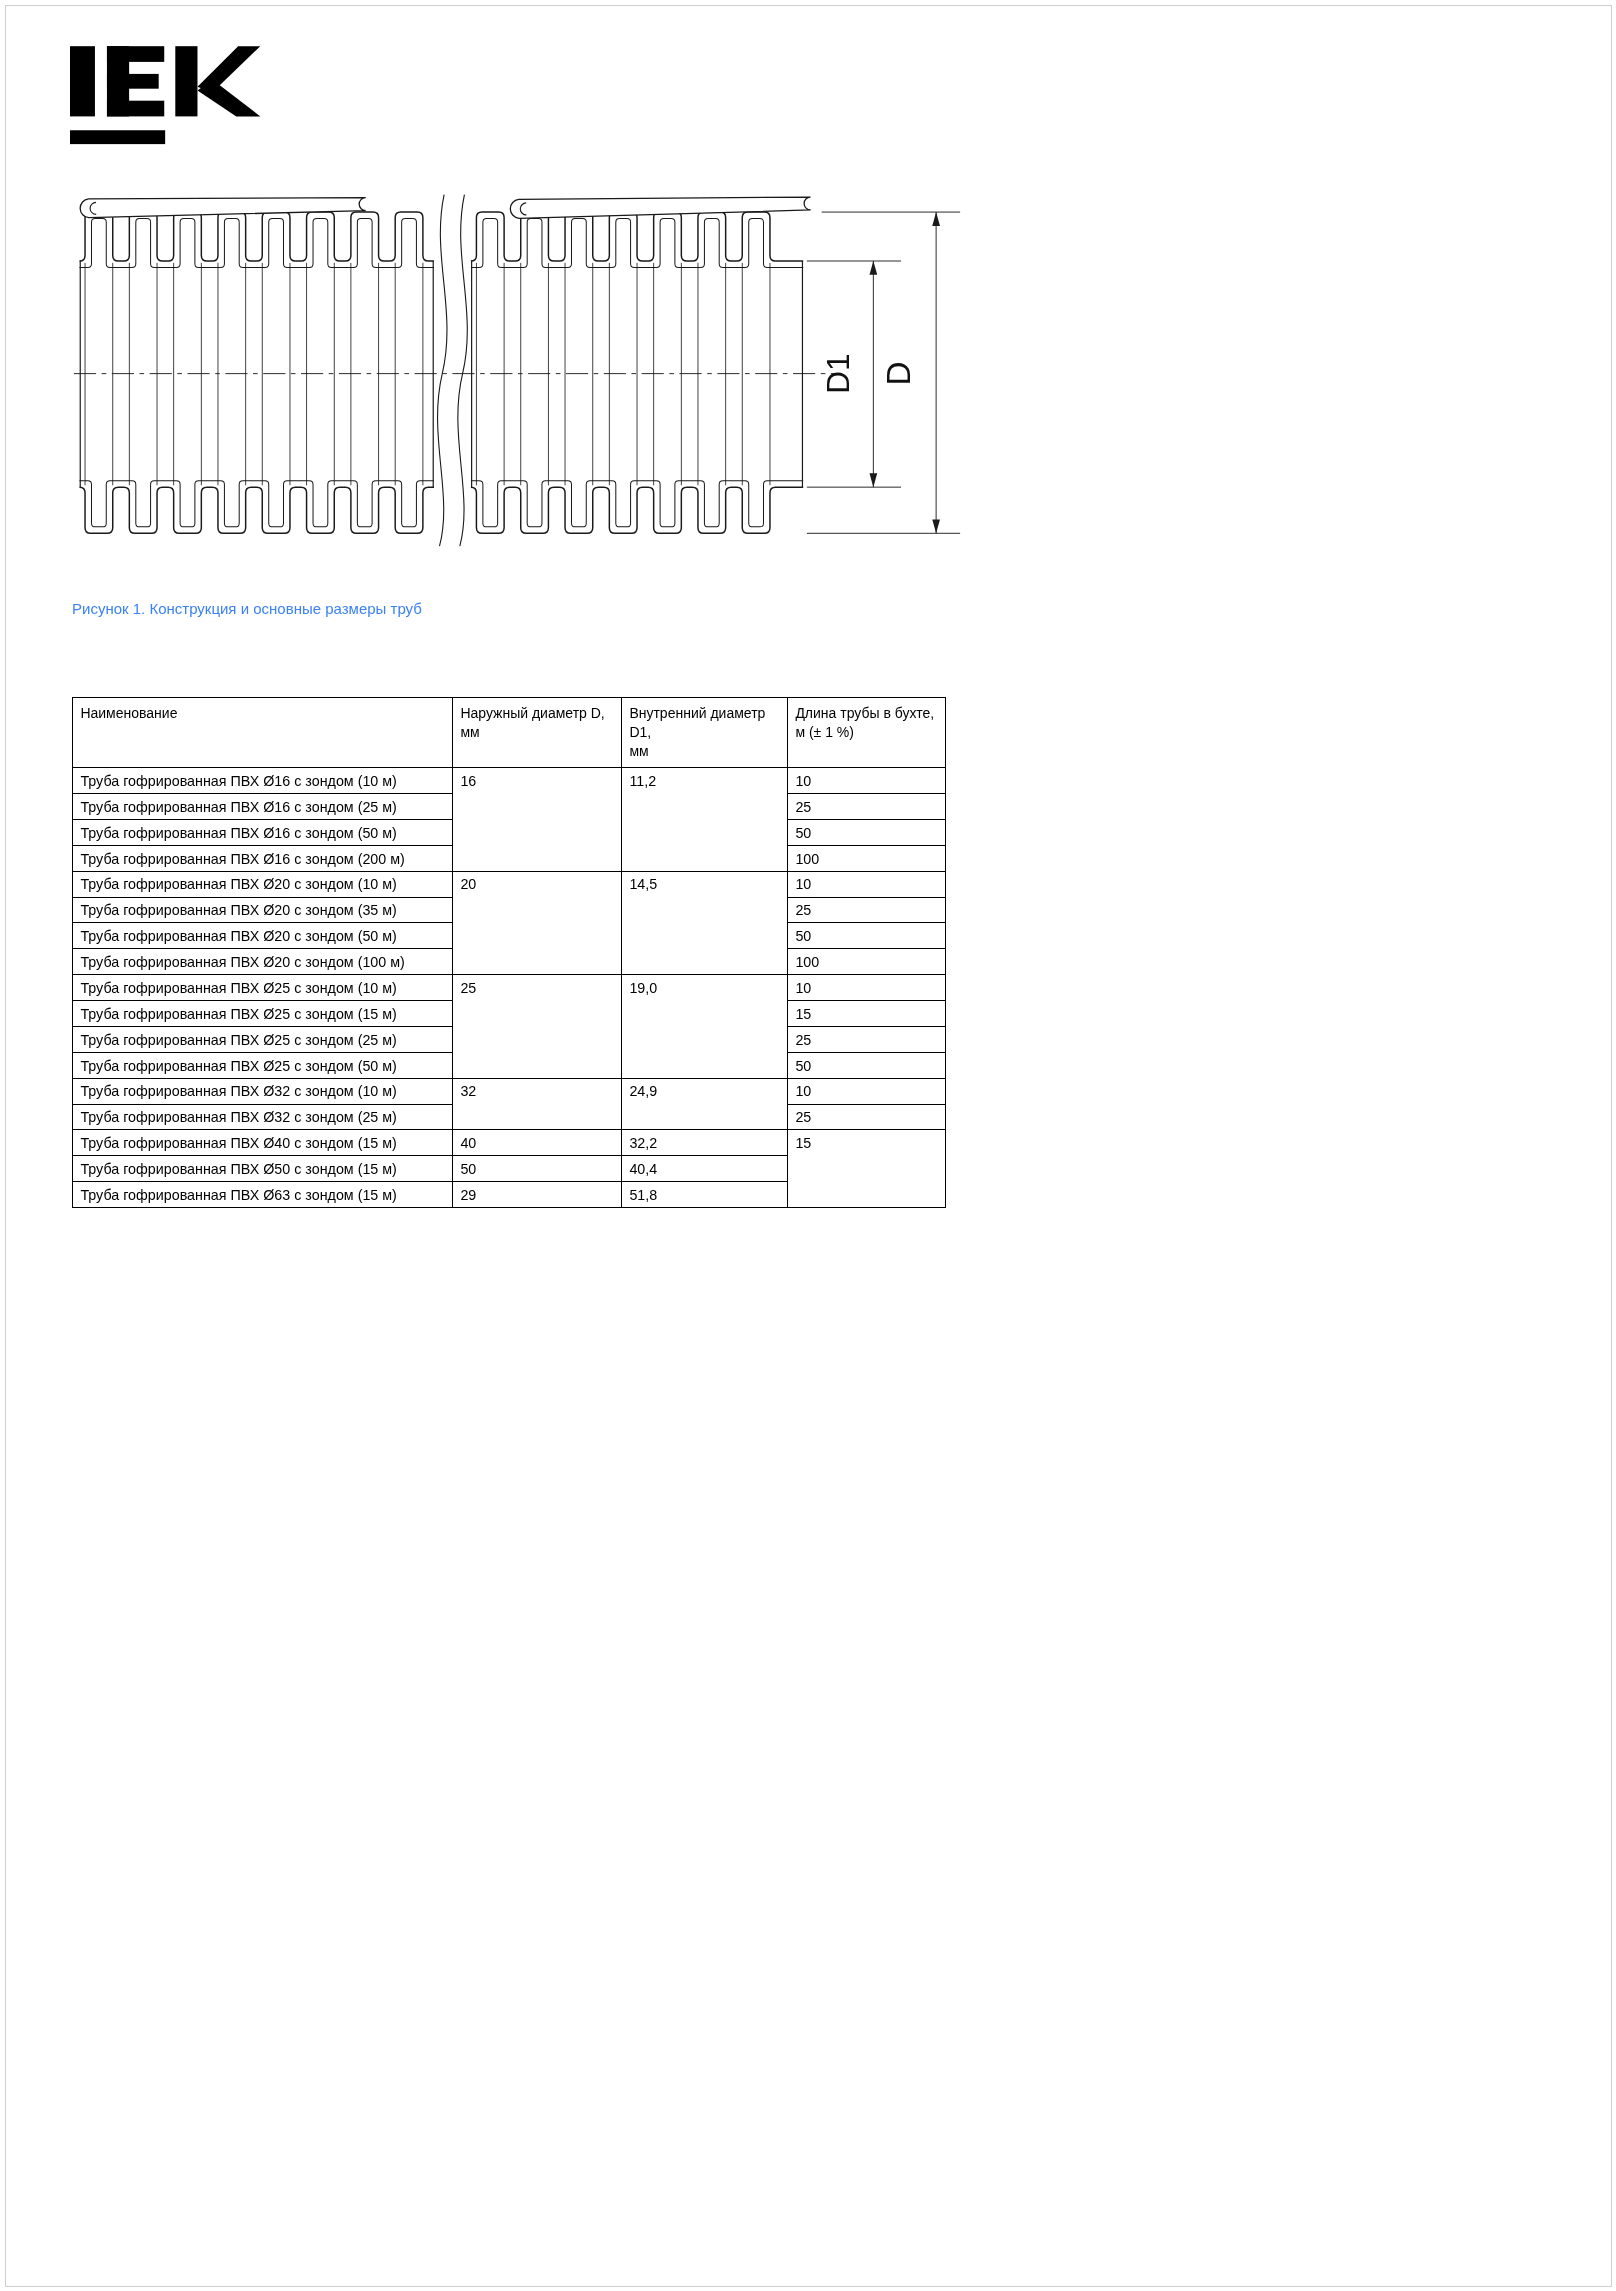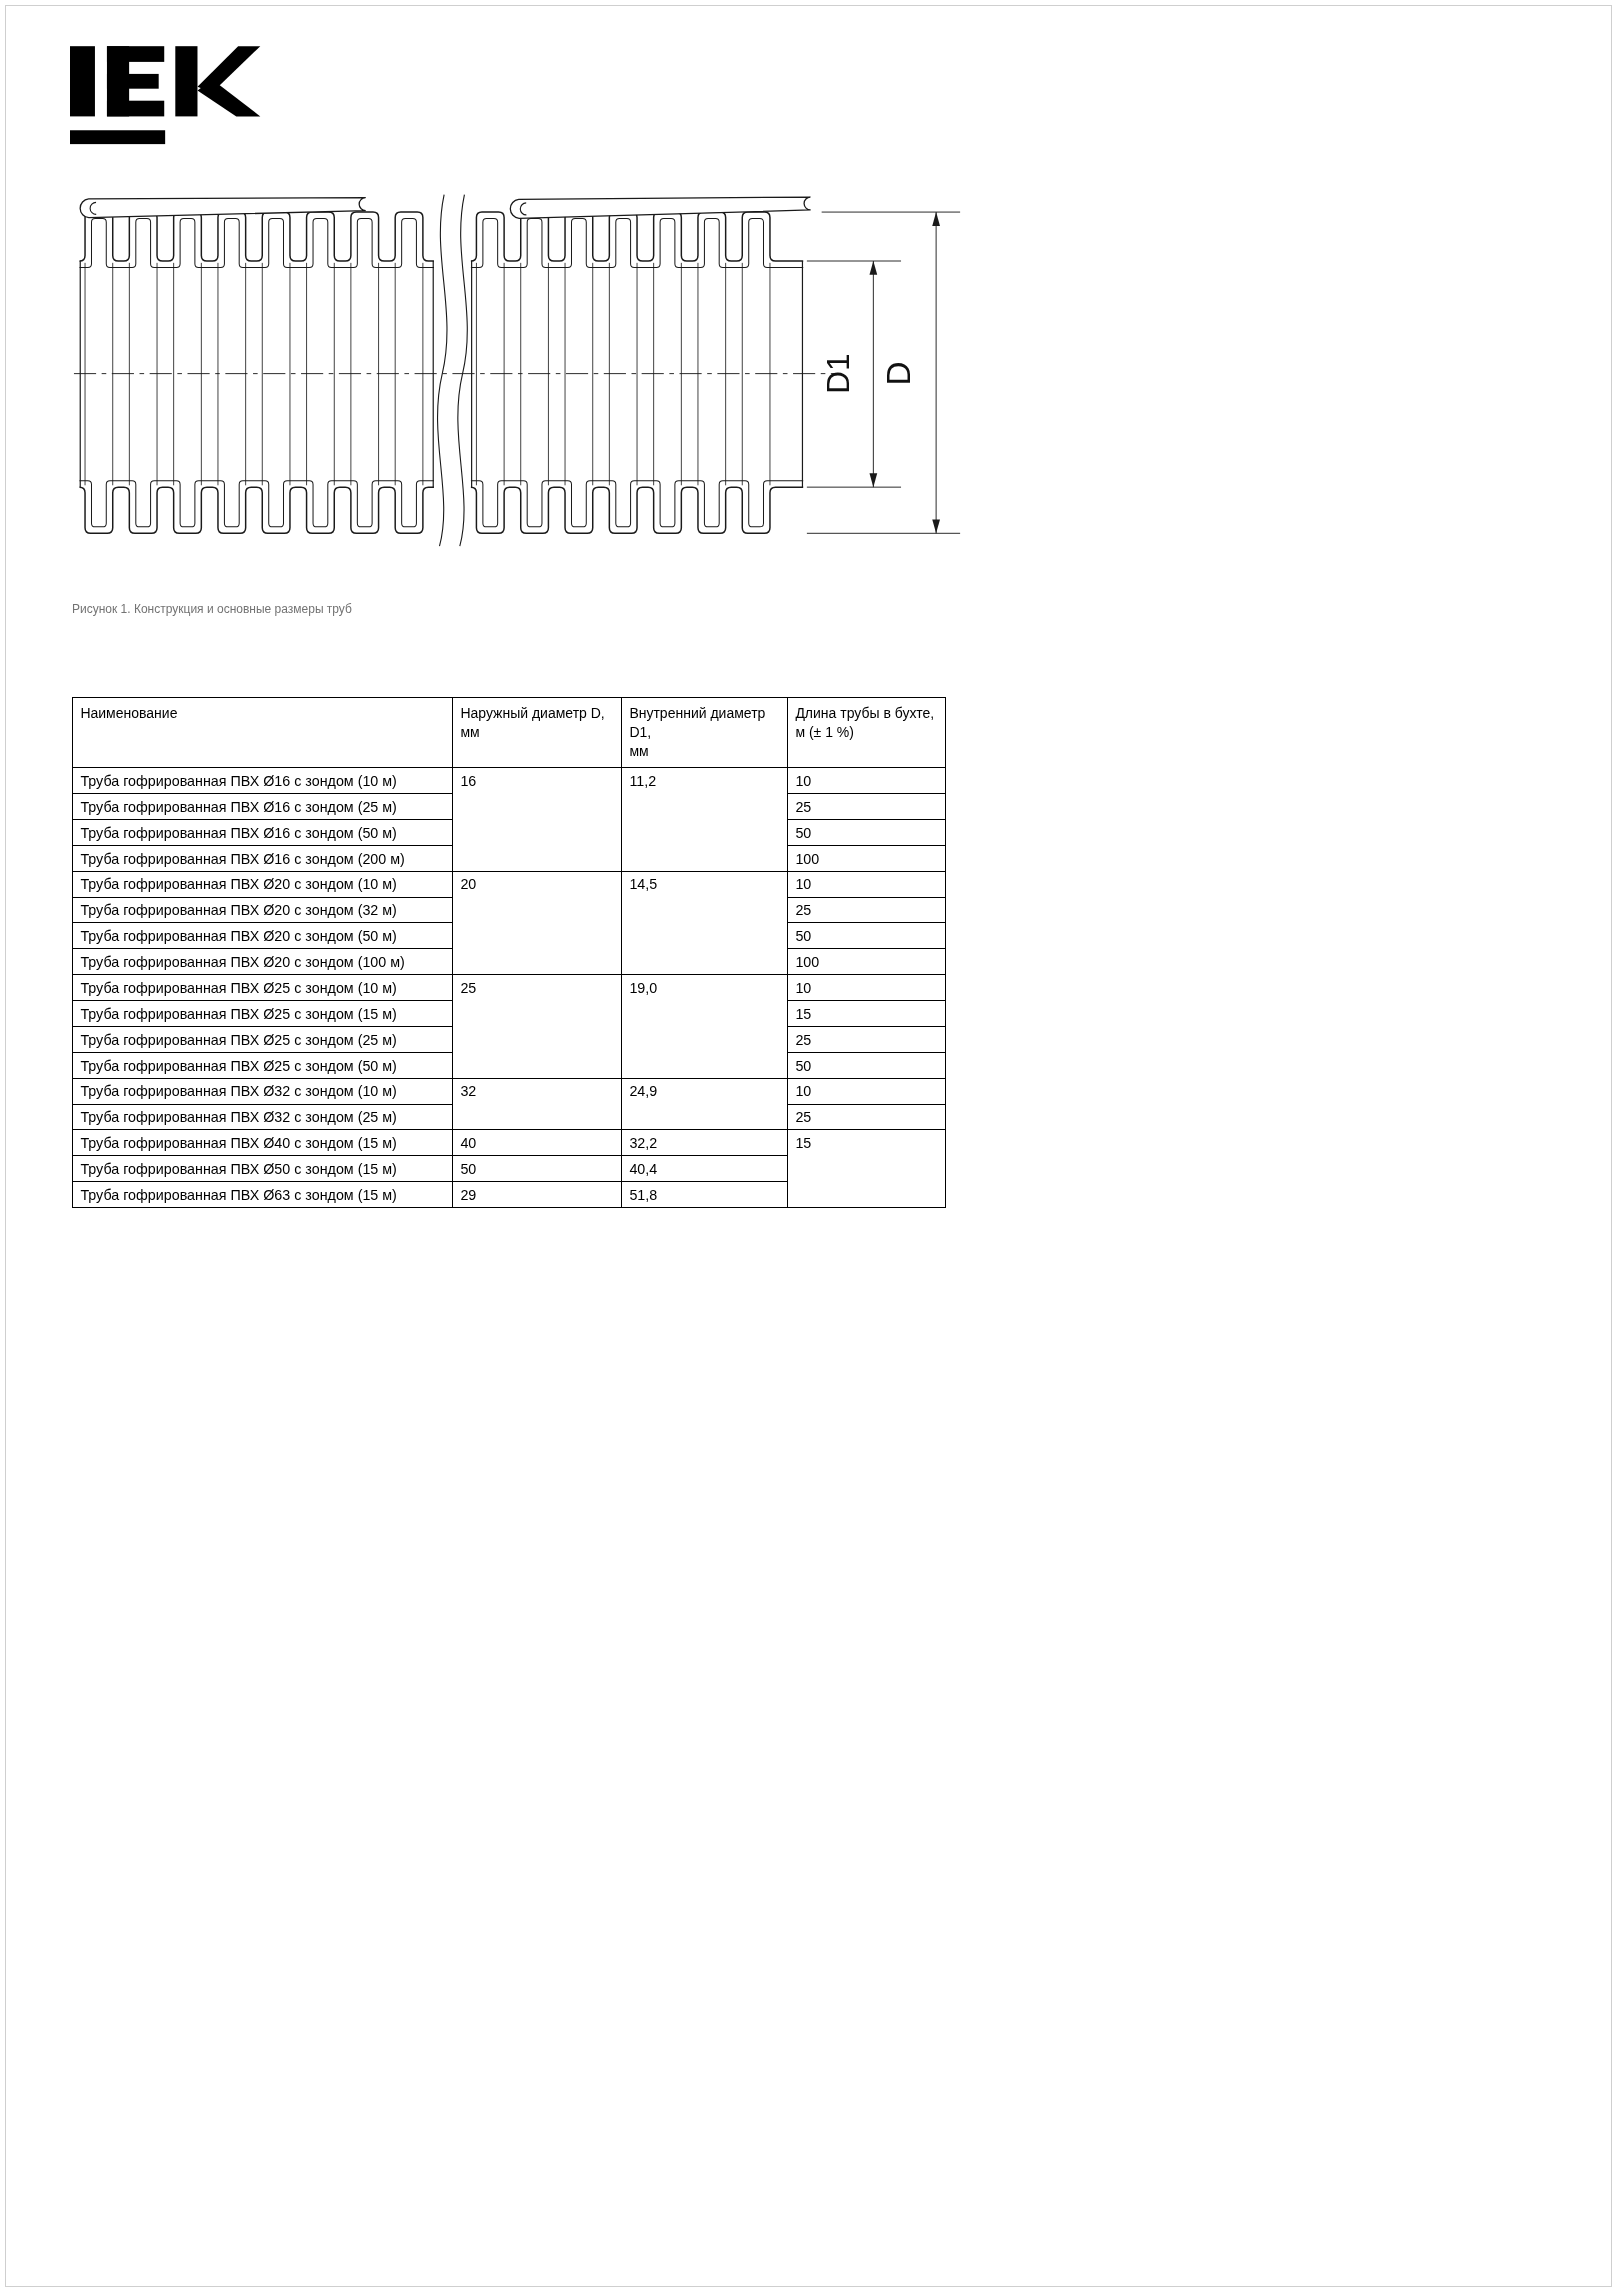--- a/index.html
+++ b/index.html
@@ -2,21 +2,21 @@
 <html style="font-size:14.8px"><head>
 <meta charset="utf-8">
 <style>
   html,body{margin:0;padding:0;background:#ffffff;}
   body{width:1617px;height:2292px;position:relative;font-family:"Liberation Sans",sans-serif;color:#111;}
   .page{position:absolute;inset:0;background:#fff;}
   .frame{position:absolute;inset:4.6px;border:0.9px solid #cfcfcf;pointer-events:none;}
   .logo{position:absolute;left:70px;top:46px;}
   .drawing{position:absolute;left:72px;top:189px;}
   .drawing svg text{font-family:"Liberation Sans",sans-serif;fill:#111;}
-  .caption{position:absolute;left:72px;top:598px;font-size:12px;line-height:22px;color:#737373;}
+  .caption{position:absolute;left:72px;top:598px;font-size:15px;line-height:22px;color:#3b82f6;}
   .tablewrap{position:absolute;left:72px;top:697px;width:873px;}
   table.spec{border-collapse:collapse;width:873px;table-layout:fixed;font-size:14.3px;color:#000;border-radius:13px;}
   table.spec col.c1{width:380px;}
   table.spec col.c2{width:169px;}
   table.spec col.c3{width:166px;}
   table.spec col.c4{width:158px;}
   table.spec th, table.spec td{border:0.9px solid #000;text-align:left;}
   table.spec th{font-weight:400;vertical-align:top;padding:5.5px 7.4px;height:42px;line-height:19.4px;font-size:14px;}
   table.spec td{vertical-align:top;padding:3.7px 7.4px 1.8px 7.4px;height:19.4px;line-height:18.5px;}
 </style>
@@ -160,21 +160,21 @@
             <td>Труба гофрированная ПВХ Ø16 с зондом (200 м)</td>
             <td>100</td>
           </tr>
           <tr>
             <td>Труба гофрированная ПВХ Ø20 с зондом (10 м)</td>
             <td rowspan="4">20</td>
             <td rowspan="4">14,5</td>
             <td>10</td>
           </tr>
           <tr>
-            <td>Труба гофрированная ПВХ Ø20 с зондом (32 м)</td>
+            <td>Труба гофрированная ПВХ Ø20 с зондом (35 м)</td>
             <td>25</td>
           </tr>
           <tr>
             <td>Труба гофрированная ПВХ Ø20 с зондом (50 м)</td>
             <td>50</td>
           </tr>
           <tr>
             <td>Труба гофрированная ПВХ Ø20 с зондом (100 м)</td>
             <td>100</td>
           </tr>

